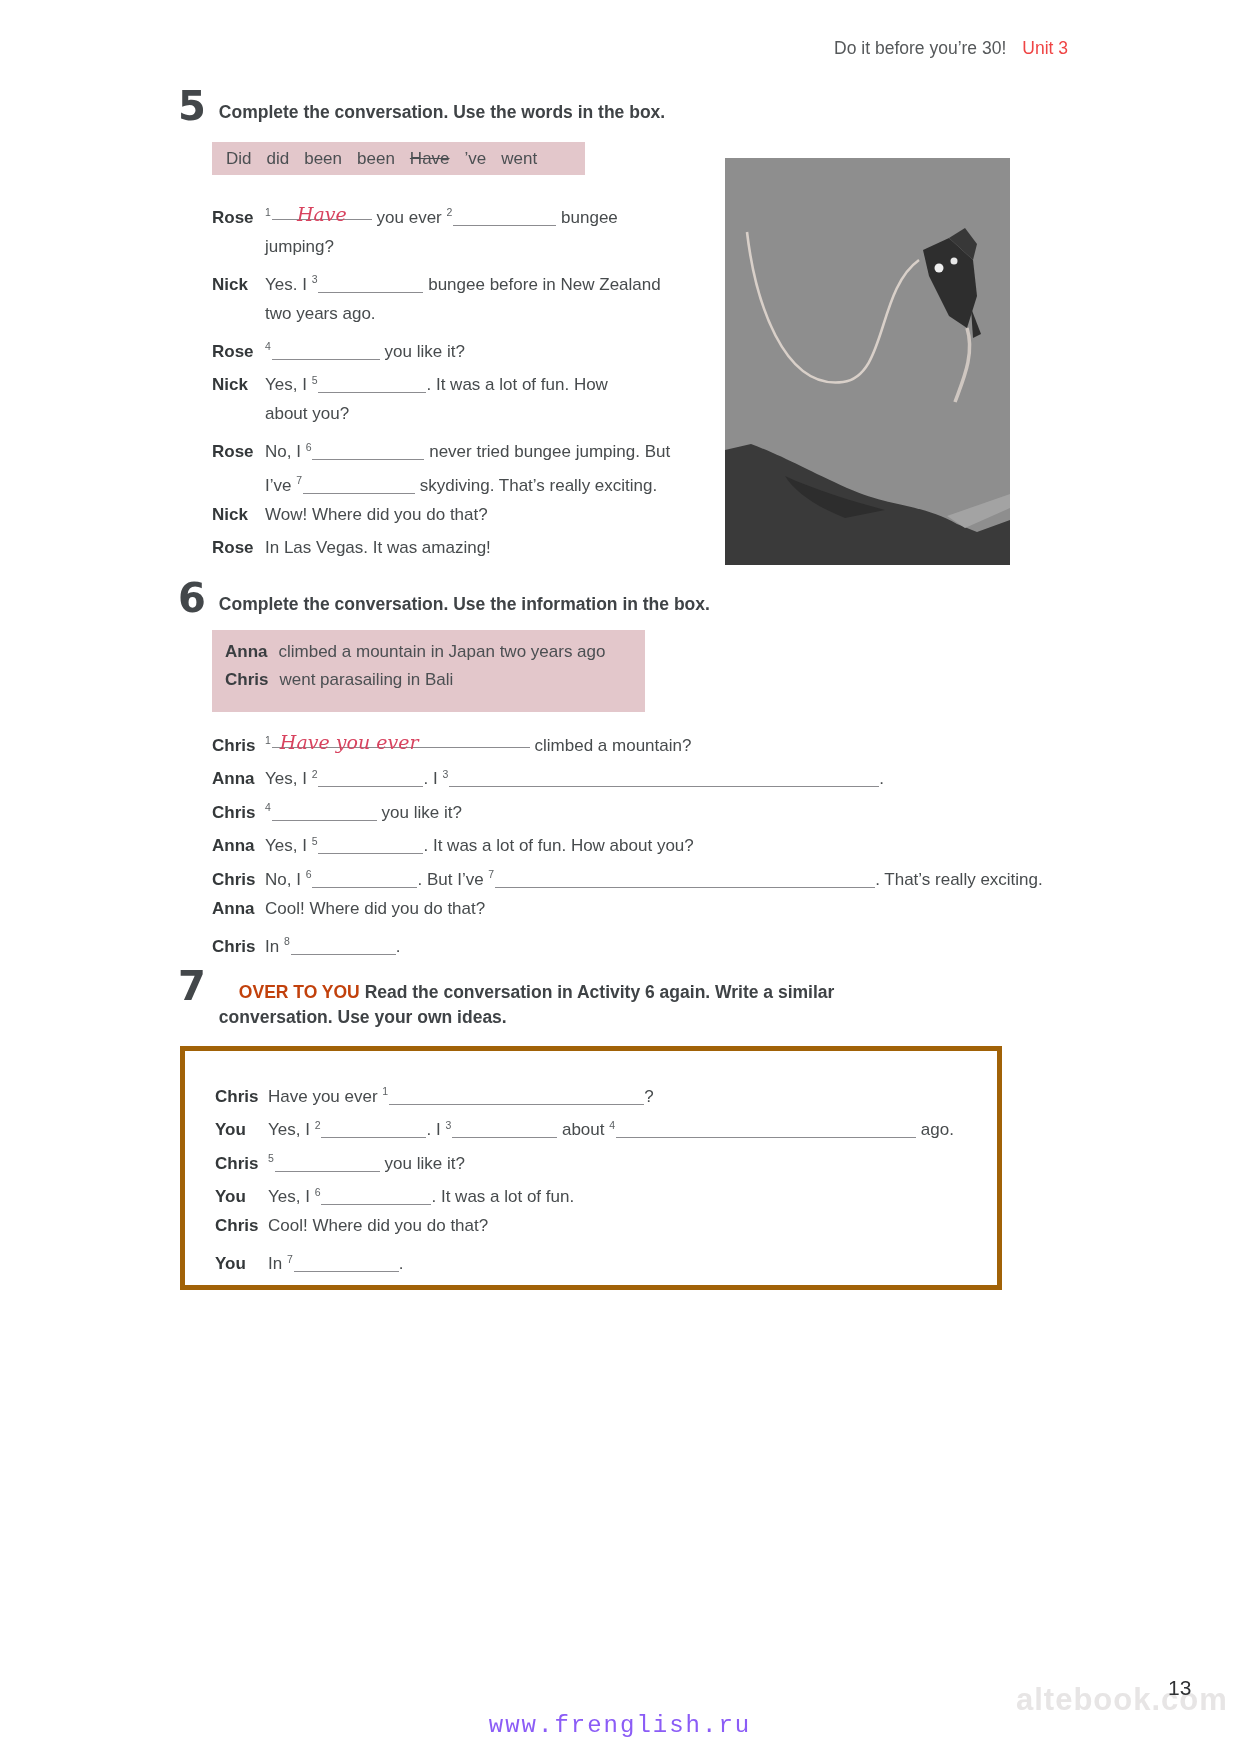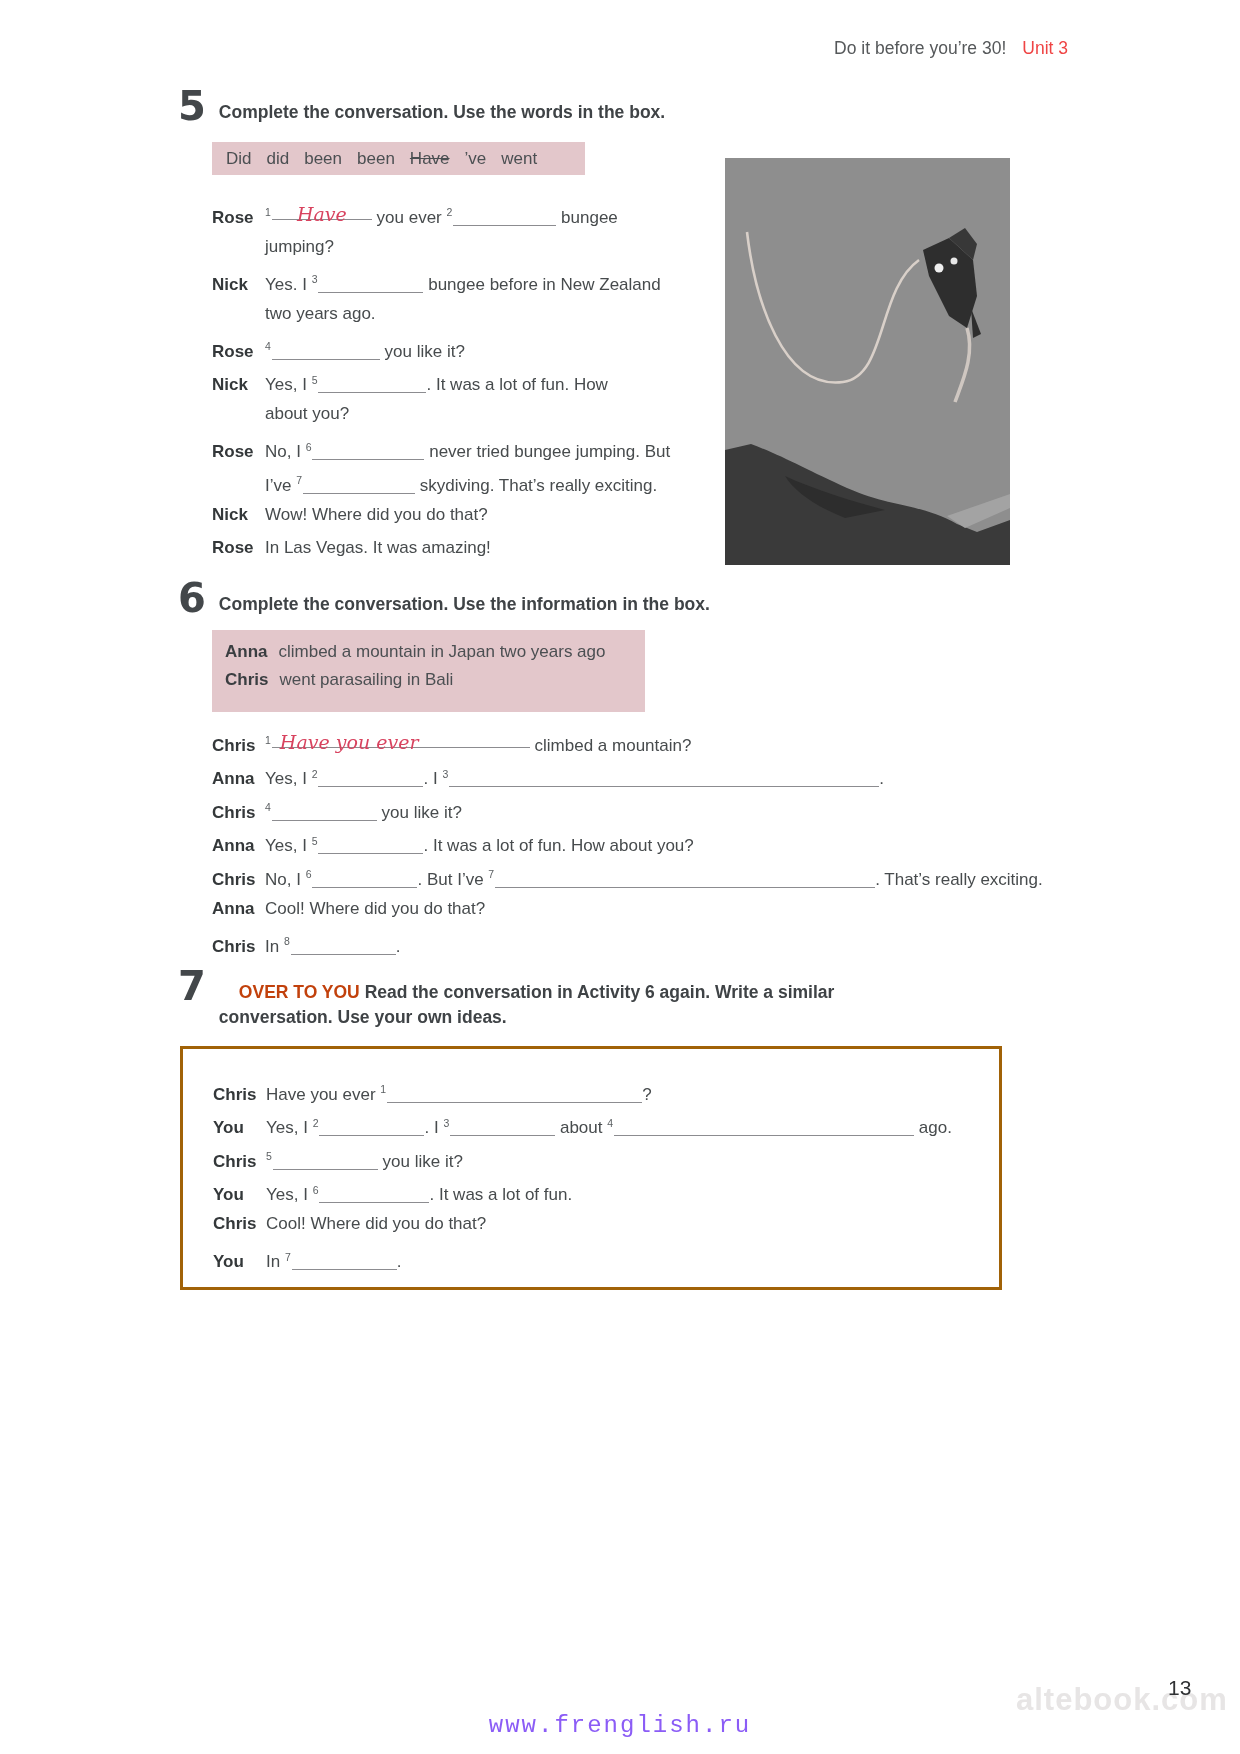--- a/index.html
+++ b/index.html
@@ -37,21 +37,21 @@
   .speaker{display:inline-block;width:53px;font-weight:bold;color:#34383a;}
   .line{color:#474b4d;}
   .sup{font-size:10.5px;vertical-align:super;color:#5a5e61;margin-right:1px;}
   .blk{display:inline-block;border-bottom:1.5px solid#8c8c90;height:17px;position:relative;top:3px;
        text-align:center;box-sizing:border-box;}
   .hand{font-family:"DejaVu Serif",serif;font-style:italic;color:#d8435f;font-size:19px;
         position:relative;top:-5px;}
 
   
   .otybox{position:absolute;left:2px;top:80px;width:822px;height:244px;box-sizing:border-box;
-          border:3px solid #a16207;padding:24px 0 0 30px;background:#fff;}
+          border:5px solid #a16207;padding:24px 0 0 30px;background:#fff;}
 
   
   .photo{position:absolute;left:725px;top:158px;width:285px;height:407px;}
 
   
   .page-num{position:absolute;left:1168px;top:1676px;font-size:21px;color:#303234;}
   .wm-faint{position:absolute;left:1016px;top:1682px;font-size:31px;font-weight:bold;color:#e7e5e5;
             letter-spacing:1px;white-space:nowrap;}
   .wm-bottom{position:absolute;left:0;right:0;top:1712px;text-align:center;
              font-family:"Liberation Mono",monospace;font-size:24px;color:#8b5cf6;letter-spacing:2px;}

